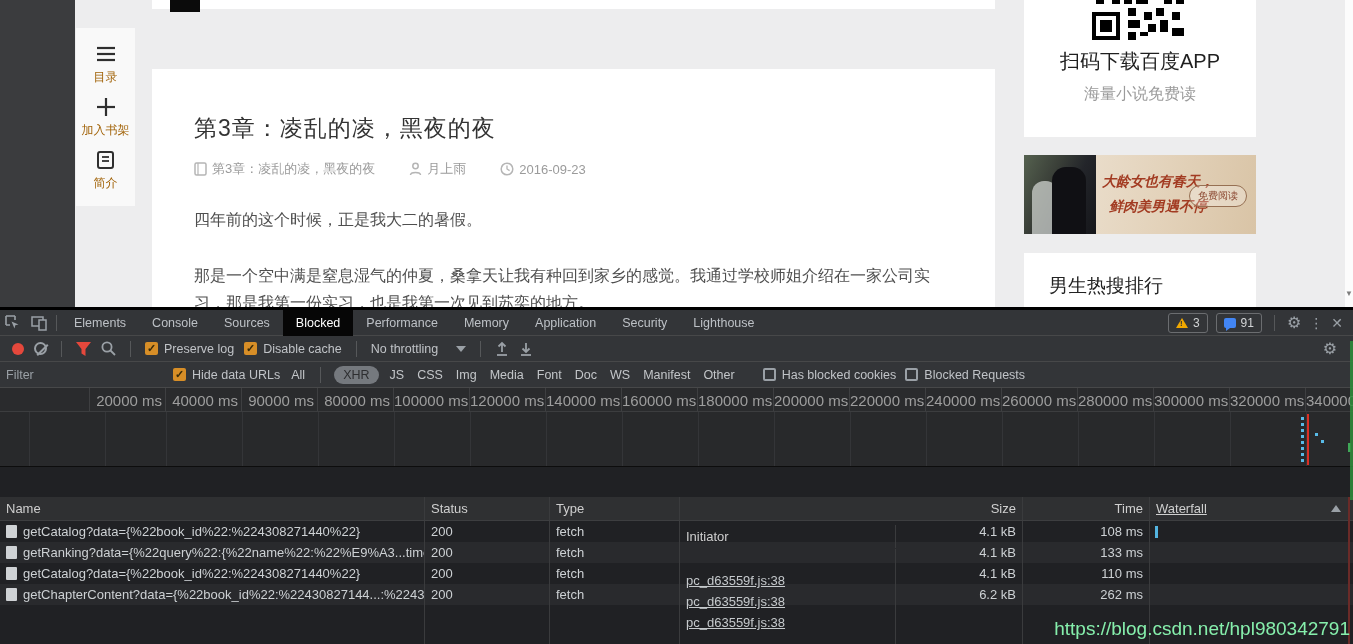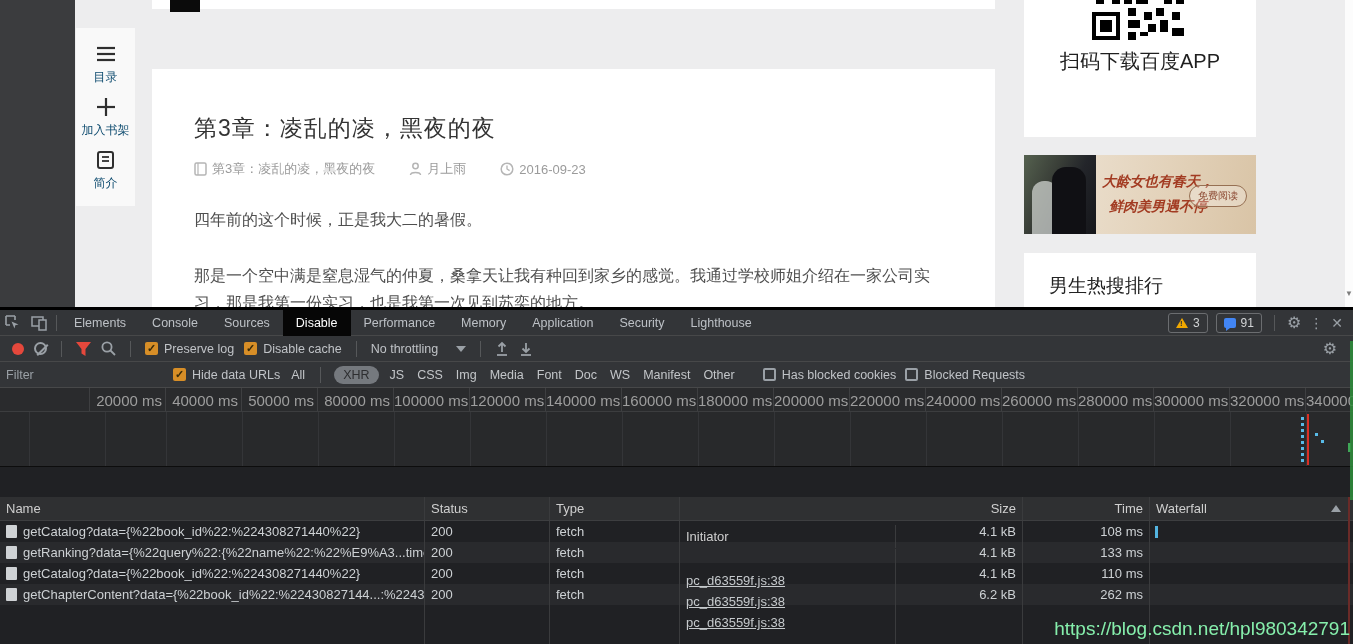--- a/index.html
+++ b/index.html
@@ -7,21 +7,21 @@
   .abs { position:absolute; }
   #stage { position:relative; width:1353px; height:644px; background:#ededee; }
 
   
   #page { position:absolute; left:0; top:0; width:1353px; height:310px; background:#ededee; overflow:hidden; }
   .dark-left { left:0; top:0; width:75px; height:310px; background:#3b3c3e; }
   .top-white-strip { left:152px; top:0; width:843px; height:9px; background:#ffffff; }
   .black-box { left:170px; top:0; width:30px; height:12px; background:#0b0b0b; }
 
   .nav-card { left:76px; top:28px; width:59px; height:178px; background:#f9f9f9; display:flex; flex-direction:column; justify-content:space-between; padding:16px 0 14px 0; }
-  .nav-item { display:flex; flex-direction:column; align-items:center; gap:5px; color:#0c4a6e; font-size:12px; white-space:nowrap;text-align:center; }
+  .nav-item { display:flex; flex-direction:column; align-items:center; gap:5px; color:#a16207; font-size:12px; white-space:nowrap;text-align:center; }
   .nav-ic { width:22px; height:20px; display:flex; align-items:center; justify-content:center; color:#2f2f2f; }
 
   .main-card { left:152px; top:28px; width:843px; height:282px; background:#ffffff; overflow:hidden;margin-top:41px; }
   .chap-title { margin:44px 0 0 42px; font-size:23px; color:#333; font-weight:500; letter-spacing:1px; }
   .meta-row { margin:16px 0 0 42px; display:flex; align-items:center; gap:10px; color:#9b9b9b; font-size:13px; }
   .meta-item { display:flex; align-items:center; gap:5px; }
   .meta-gap { width:14px; }
   .body-text { margin:28px 42px 0 42px; width:745px; color:#4f4f4f; font-size:16px; line-height:27px; }
   .body-text p { margin-bottom:29px; }
 
@@ -93,21 +93,21 @@
   .grid { position:absolute; left:0; top:187px; width:1353px; height:150px; }
   .g-row { display:flex; height:21px; align-items:flex-start; font-size:13px; color:#cdd1d4; }
   .g-head { height:24px; background:#2f3032; border-bottom:1px solid #3d3e40; color:#cfcfcf; }
   .c { height:100%; display:flex; align-items:center; padding:0 6px; border-right:1px solid #3a3b3d; overflow:hidden; white-space:nowrap; }
   .c-name { width:425px; gap:6px; }
   .c-status { width:125px; }
   .c-type { width:130px; }
   .c-init { width:216px;margin-top:28px; }
   .c-size { width:127px; justify-content:flex-end; }
   .c-time { width:127px; justify-content:flex-end; }
-  .c-wf { width:203px; border-right:none; position:relative; }
+  .c-wf { width:203px; border-right:none; position:relative;text-decoration:underline; }
   .g-row.odd { background:#202124; }
   .g-row.even { background:#292a2d; }
   .file-ic { width:11px; height:13px; background:#cfd2d5; border-radius:1px; flex:none; }
   .init-link { text-decoration:underline; color:#c5c9cc; }
   .wf-bar { position:absolute; left:5px; top:5px; width:3px; height:12px; background:#53b4e0; }
   .sort-tri { position:absolute; right:12px; top:8px; width:0; height:0; border-left:5px solid transparent; border-right:5px solid transparent; border-bottom:7px solid #9aa0a6; }
   .g-empty { position:absolute; left:0; top:108px; bottom:-150px; height:120px; width:1353px; display:flex; }
   .g-empty .c { height:120px; }
   .table-redline { left:1348px; top:187px; width:2px; height:150px; background:#6b2b28; }
 
@@ -236,20 +236,21 @@
             <rect x="9" y="19" width="3" height="2"></rect>
               <rect x="14" y="20" width="2" height="2"></rect>
               <rect x="17" y="19" width="2" height="3"></rect>
               <rect x="20" y="21" width="3" height="2"></rect>
             <rect x="9" y="22" width="2" height="2"></rect>
               <rect x="12" y="22" width="2" height="1"></rect>
           </g>
         </svg>
       </div>
       <div class="qr-title">扫码下载百度APP</div>
+      <div class="qr-sub">海量小说免费读</div>
     </div>
 
     <div class="abs ad-banner">
       <div class="ad-photo"></div>
       <div class="ad-text">
         <div>大龄女也有春天，</div>
         <div>鲜肉美男遇不停</div>
       </div>
       <div class="ad-btn">免费阅读</div>
     </div>
@@ -275,21 +276,21 @@
       <span class="tab-ic">
         <svg width="16" height="16" viewBox="0 0 16 16">
             <rect x="1" y="2" width="11" height="9" fill="none" stroke="#9aa0a6" stroke-width="1.5"></rect>
             <rect x="8" y="5" width="7" height="10" fill="#333538" stroke="#9aa0a6" stroke-width="1.5"></rect>
           </svg>
       </span>
       <span class="vsep"></span>
       <span class="tab">Elements</span>
       <span class="tab">Console</span>
       <span class="tab">Sources</span>
-      <span class="tab active">Disable</span>
+      <span class="tab active">Blocked</span>
       <span class="tab">Performance</span>
       <span class="tab">Memory</span>
       <span class="tab">Application</span>
       <span class="tab">Security</span>
       <span class="tab">Lighthouse</span>
       <span class="dt-tabs-right">
         <span class="badge-box">
           <span class="warn-tri"></span>
           <span>3</span>
         </span>
@@ -368,21 +369,21 @@
       <span class="chk-item">
         <span class="chk off"></span>
         <span>Blocked Requests</span>
       </span>
     </div>
 
     <div class="dt-timeline">
       <span class="tl-spacer"></span>
       <span class="tl-cell">20000 ms</span>
       <span class="tl-cell">40000 ms</span>
-      <span class="tl-cell">50000 ms</span>
+      <span class="tl-cell">90000 ms</span>
       <span class="tl-cell">80000 ms</span>
       <span class="tl-cell">100000 ms</span>
       <span class="tl-cell">120000 ms</span>
       <span class="tl-cell">140000 ms</span>
       <span class="tl-cell">160000 ms</span>
       <span class="tl-cell">180000 ms</span>
       <span class="tl-cell">200000 ms</span>
       <span class="tl-cell">220000 ms</span>
       <span class="tl-cell">240000 ms</span>
       <span class="tl-cell">260000 ms</span>

